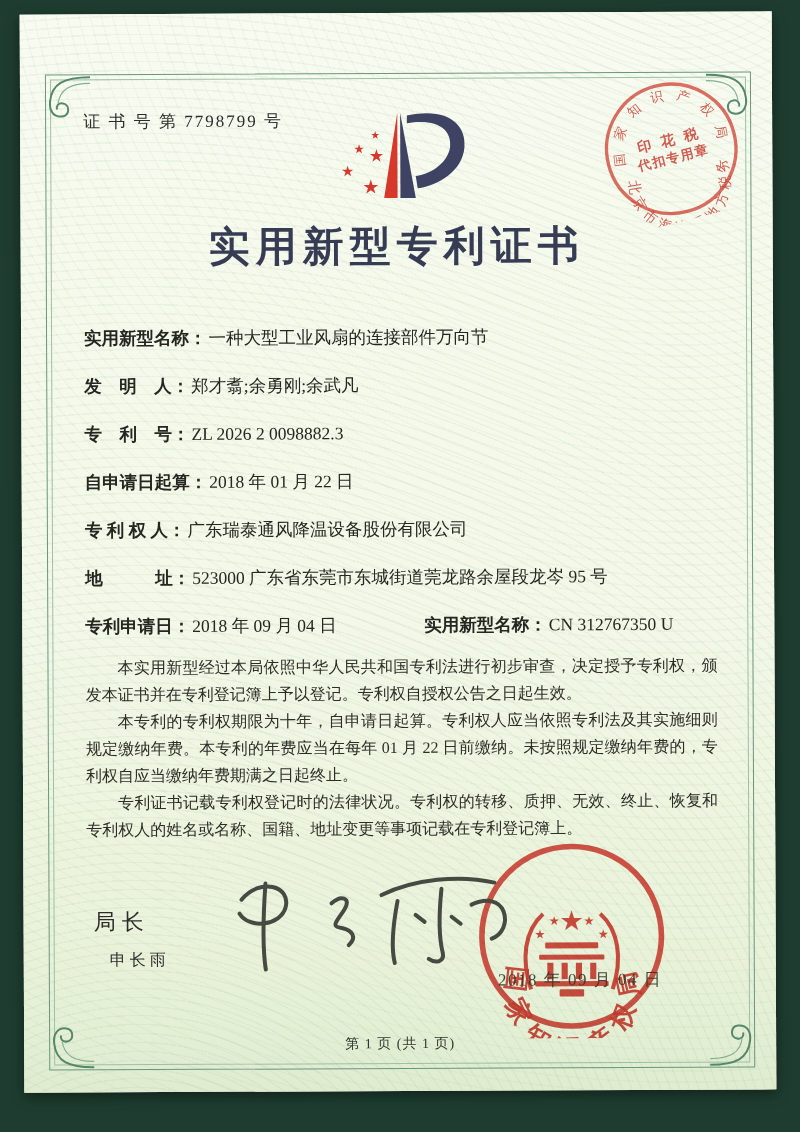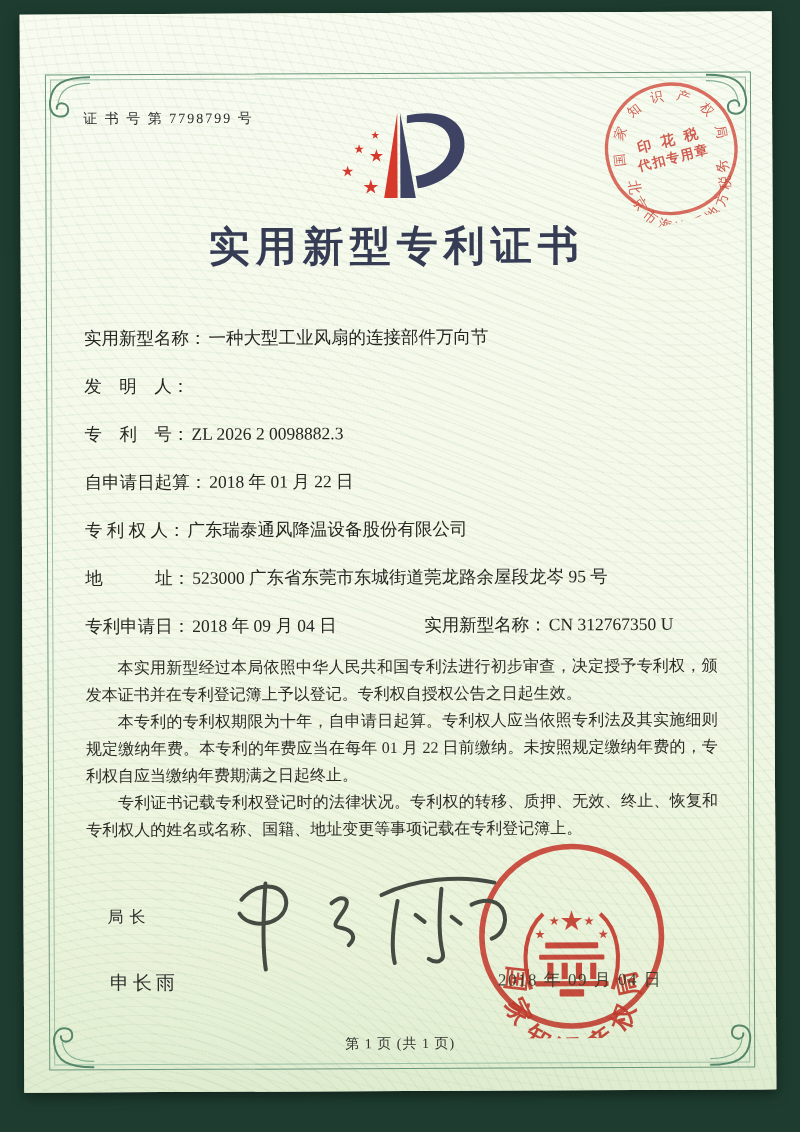--- a/index.html
+++ b/index.html
@@ -27,44 +27,44 @@
   }
   .corner{position:absolute;width:48px;height:48px;}
   .corner svg{width:100%;height:100%;}
   .corner.tl{left:-2px;top:-2px;}
   .corner.tr{right:-2px;top:-2px;transform:scaleX(-1);}
   .corner.bl{left:-2px;bottom:-2px;transform:scaleY(-1);}
   .corner.br{right:-2px;bottom:-2px;transform:scale(-1,-1);}
 
   .cert-no{
     position:absolute;left:63px;top:96px;
-    font-size:14px;letter-spacing:2px;color:#2c2c2c;
+    font-size:17px;letter-spacing:2px;color:#2c2c2c;
   }
   .tax-stamp{
     position:absolute;left:578px;top:64px;width:146px;height:146px;
     transform:rotate(-14deg);opacity:.88;mix-blend-mode:multiply;
   }
   .logo{position:absolute;left:266px;top:94px;width:230px;height:104px;}
   .title{
     position:absolute;left:0;top:206px;width:100%;
     text-align:center;font-size:41px;font-weight:bold;
     letter-spacing:6px;color:#373c55;
   }
   .fields{position:absolute;left:63px;top:300px;width:648px;}
   .field-row{display:flex;align-items:center;height:48px;font-size:17.5px;color:#252521;white-space:nowrap;}
-  .field-row .lbl{color:#252521;}
+  .field-row .lbl{color:#252521;font-weight:bold;}
   .field-row .val{margin-left:2px;}
   .field-row .val-fixed{width:232px;margin-left:2px;}
   .body-text{
     position:absolute;left:63px;top:640px;width:632px;
     font-size:16px;line-height:27px;color:#2d2d28;text-align:justify;
   }
   .body-text p{margin:0;text-indent:2em;}
-  .sig-title{position:absolute;left:84px;top:893px;font-size:16px;letter-spacing:6px;color:#2c2c2c;}
-  .sig-name{position:absolute;left:86px;top:936px;font-size:19px;letter-spacing:4px;color:#2c2c2c;margin-top:20px;}
+  .sig-title{position:absolute;left:70px;top:893px;font-size:22px;letter-spacing:6px;color:#2c2c2c;}
+  .sig-name{position:absolute;left:86px;top:936px;font-size:16px;letter-spacing:4px;color:#2c2c2c;}
   .signature{position:absolute;left:196px;top:852px;width:330px;height:120px;z-index:2;}
   .seal{position:absolute;left:446px;top:822px;width:204px;height:204px;opacity:.9;mix-blend-mode:multiply;z-index:1;}
   .seal-date{
     position:absolute;left:474px;top:956px;z-index:3;
     font-size:17px;letter-spacing:1.5px;color:rgba(55,55,42,.92);
   }
   .footer{
     position:absolute;left:0;top:1022px;width:100%;text-align:center;
     font-size:14px;letter-spacing:1px;color:#34342f;
   }
@@ -139,20 +139,21 @@
 
   <div class="title">实用新型专利证书</div>
 
   <div class="fields">
     <div class="field-row">
       <span class="lbl">实用新型名称：</span>
       <span class="val">一种大型工业风扇的连接部件万向节</span>
     </div>
     <div class="field-row">
       <span class="lbl">发　明　人：</span>
+      <span class="val">郑才翥;余勇刚;余武凡</span>
     </div>
     <div class="field-row">
       <span class="lbl">专　利　号：</span>
       <span class="val">ZL 2026 2 0098882.3</span>
     </div>
     <div class="field-row">
       <span class="lbl">自申请日起算：</span>
       <span class="val">2018 年 01 月 22 日</span>
     </div>
     <div class="field-row">

